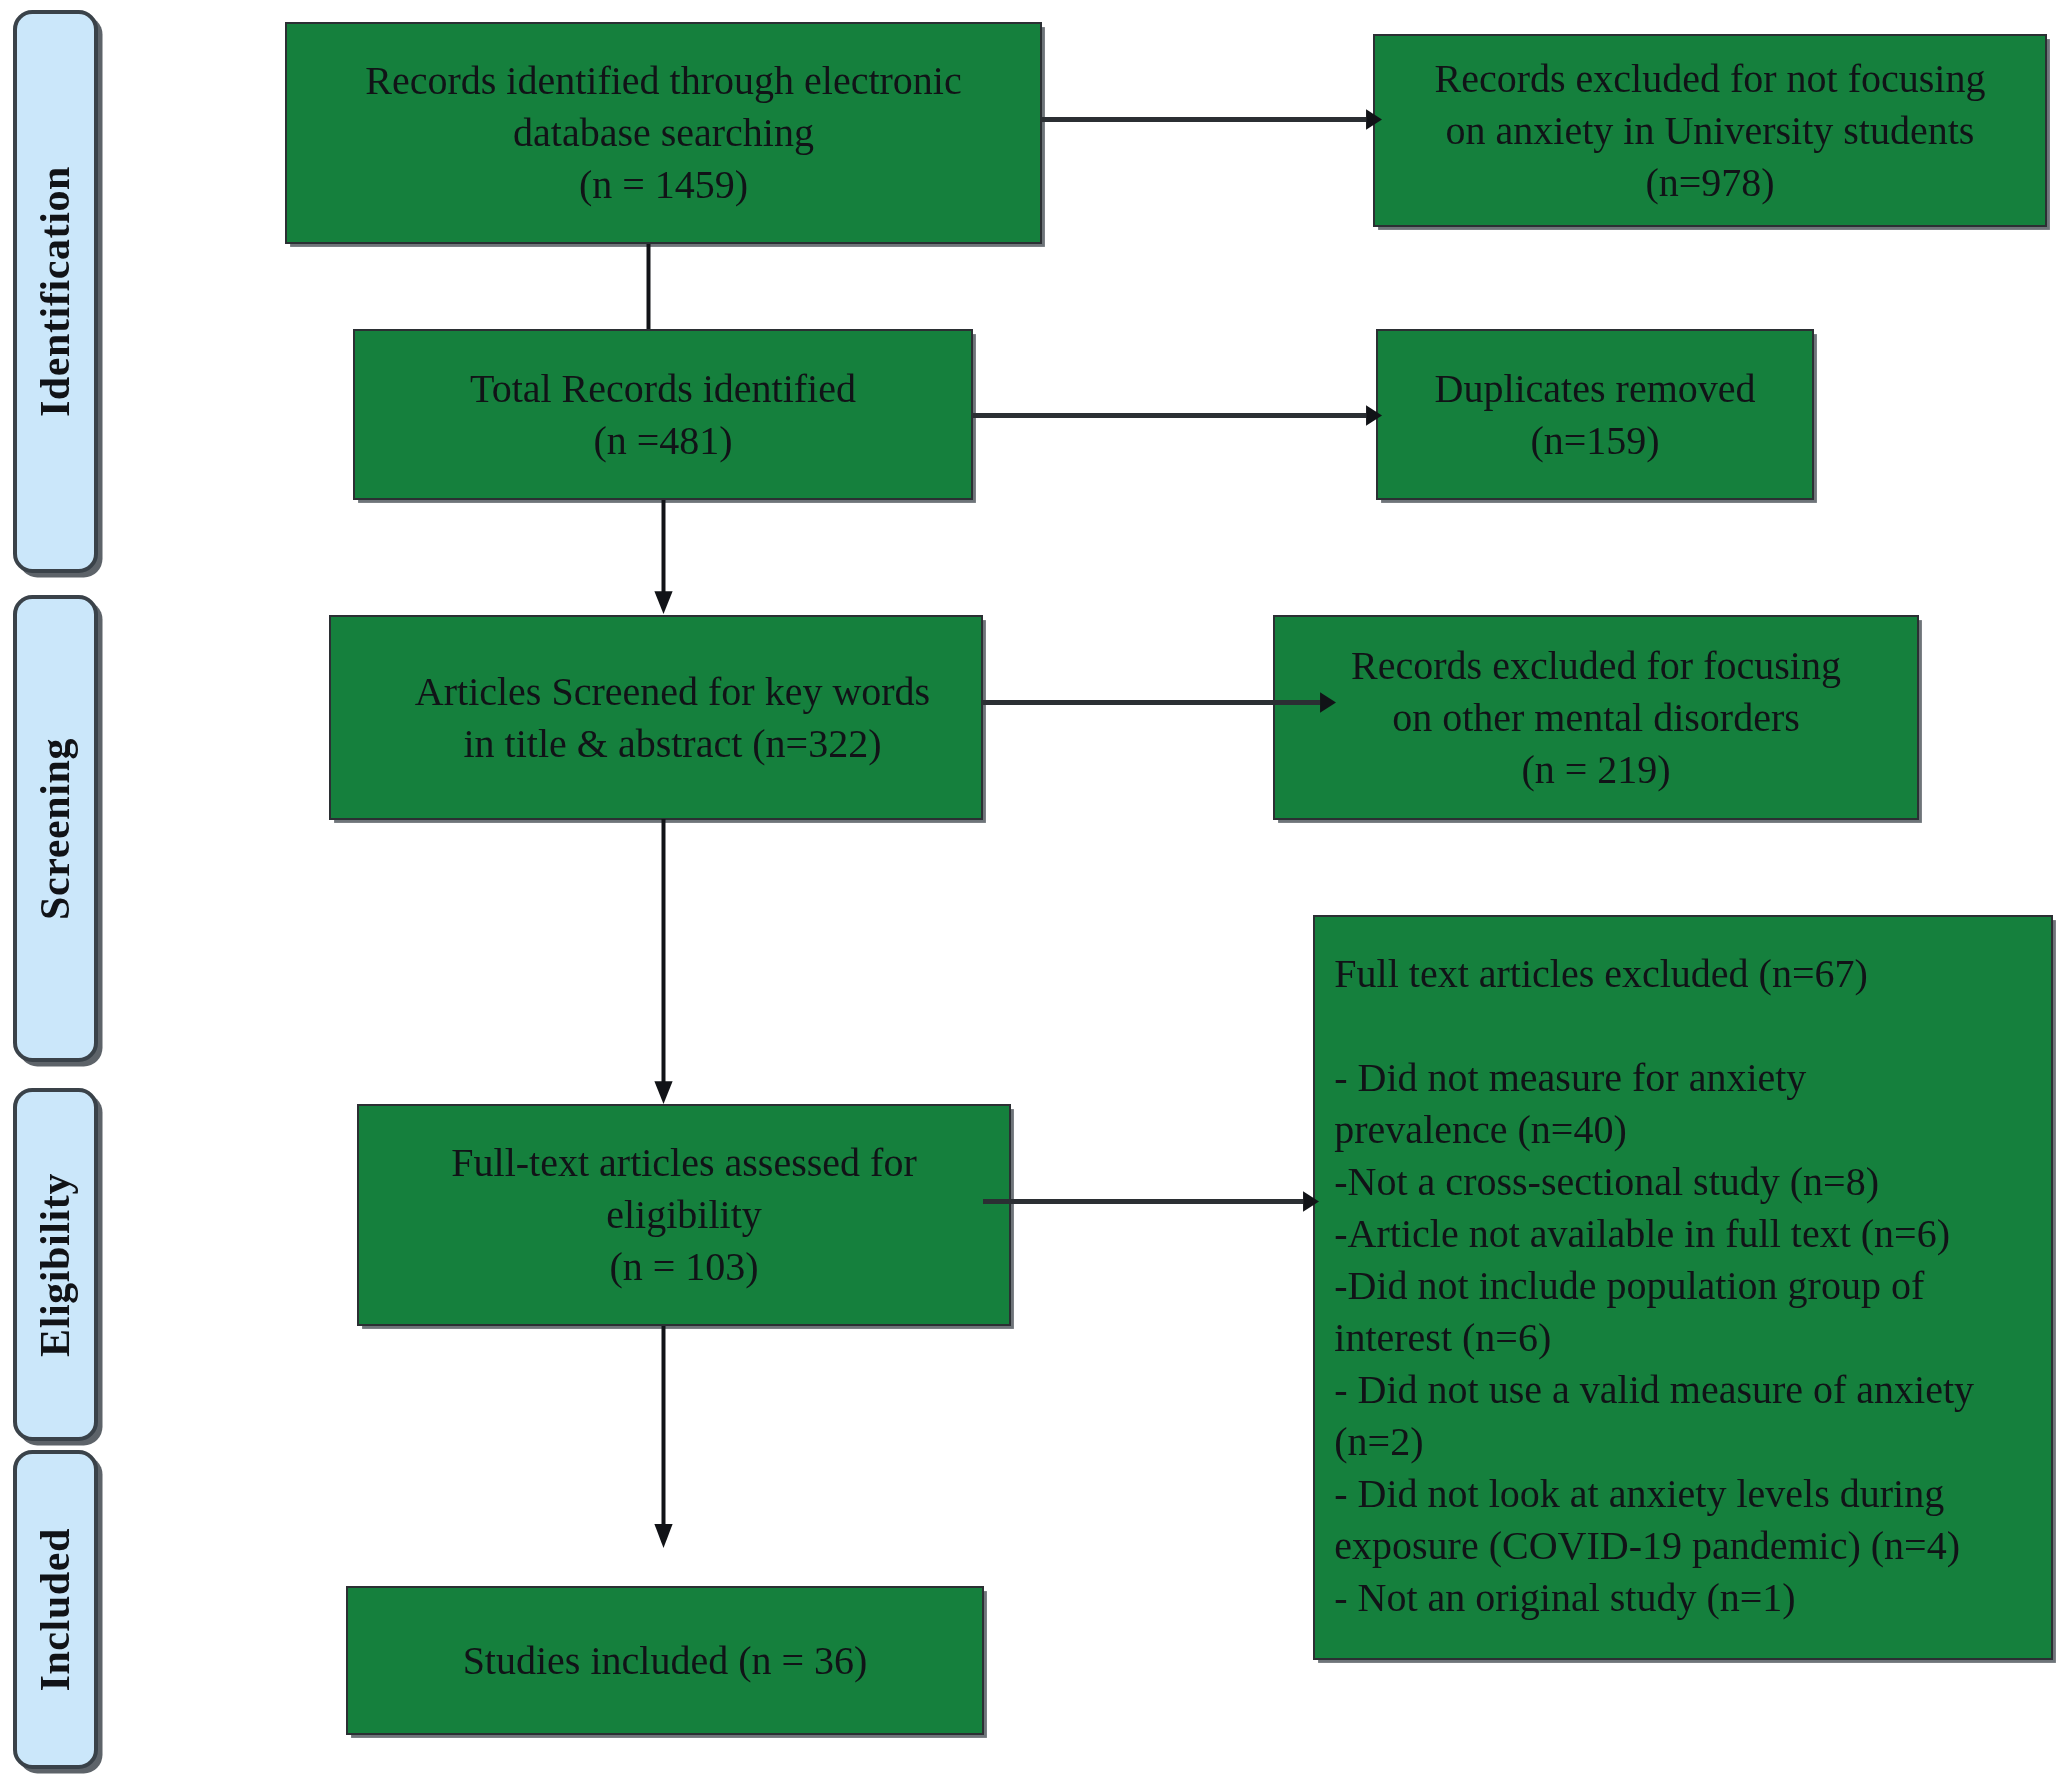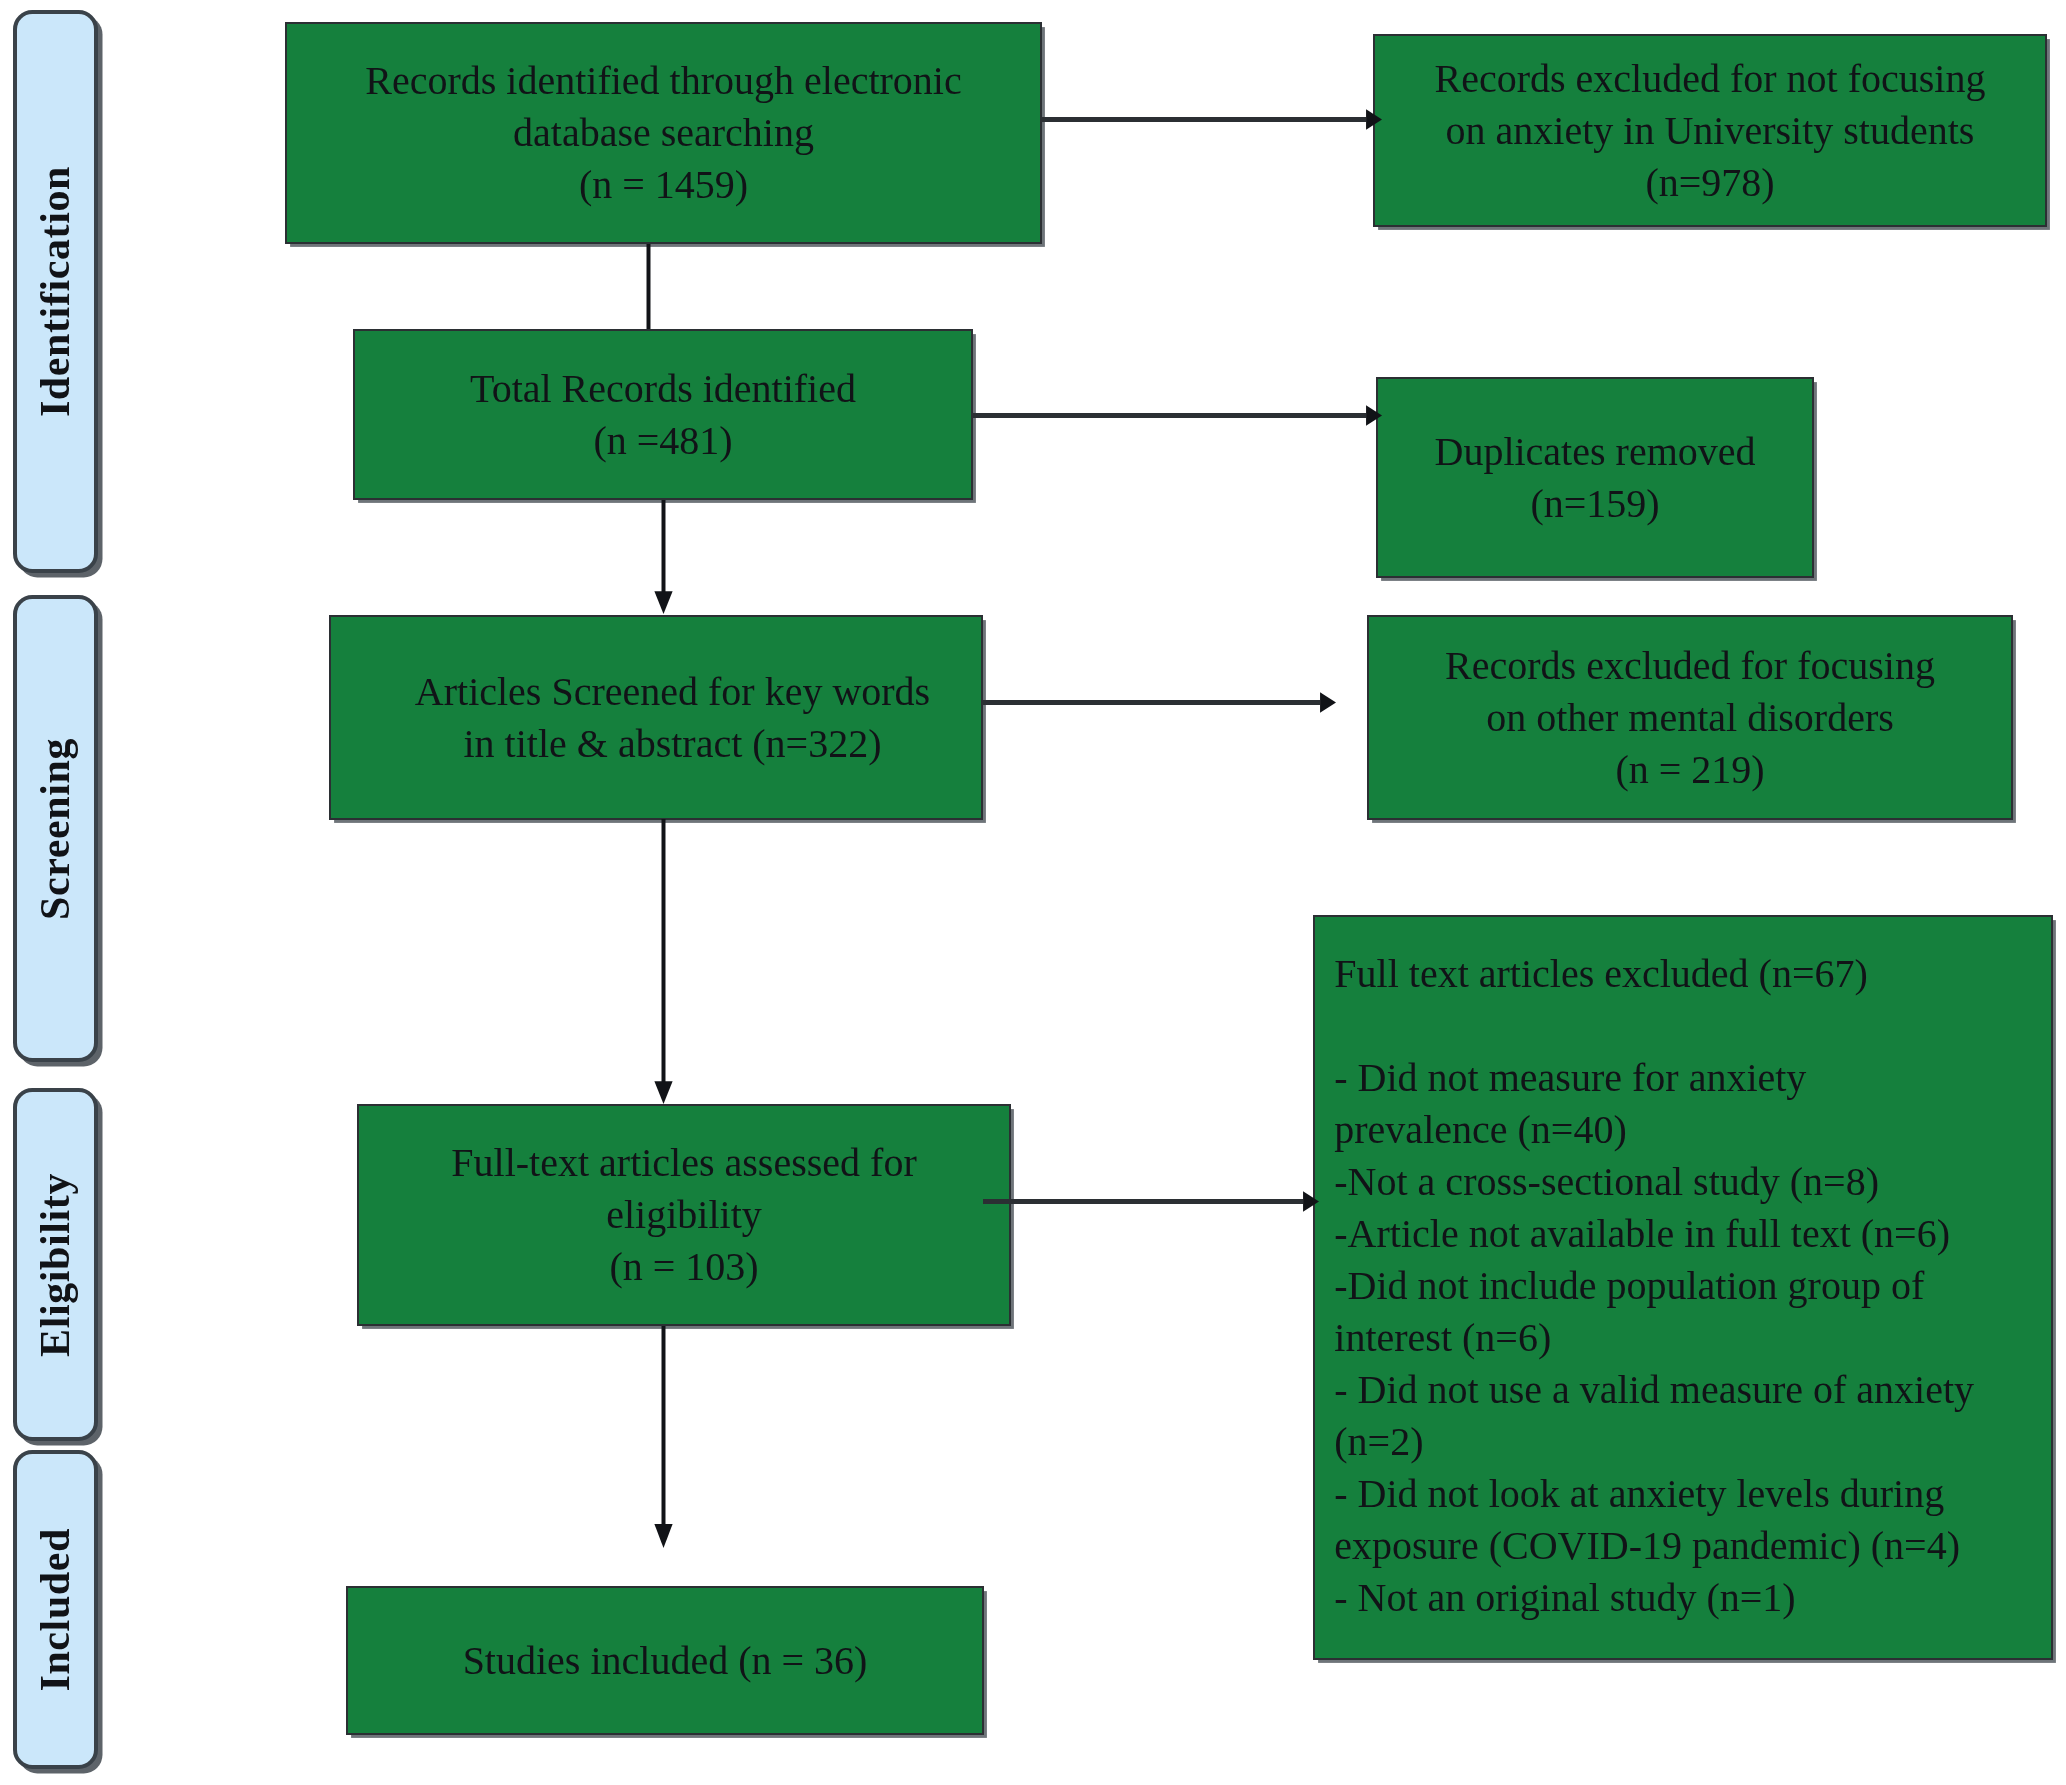--- a/index.html
+++ b/index.html
@@ -124,21 +124,21 @@
       <line x1="20" y1="0" x2="20" y2="168" stroke="#111317" stroke-width="7"></line>
       <polygon points="4,160 36,160 20,200" fill="#111317"></polygon>
     </svg>
   </div>
 
   <div class="node" style="left:353px; top:329px; width:620px; height:171px;">
     <div class="node-text">Total Records identified
 (n =481)</div>
   </div>
 
-  <div class="node" style="left:1376px; top:329px; width:438px; height:201px;margin-top:48px;">
+  <div class="node" style="left:1376px; top:329px; width:438px; height:171px;">
     <div class="node-text">Duplicates removed
 (n=159)</div>
   </div>
 
   <div class="conn" style="left:973px; top:404px; width:409px; height:23px;">
     <svg width="409" height="23" viewBox="0 0 718 40">
       <line x1="0" y1="20" x2="690" y2="20" stroke="#2b2f33" stroke-width="9"></line>
       <polygon points="690,2 718,20 690,38" fill="#111317"></polygon>
     </svg>
   </div>
@@ -148,21 +148,21 @@
       <line x1="20" y1="0" x2="20" y2="168" stroke="#111317" stroke-width="7"></line>
       <polygon points="4,160 36,160 20,200" fill="#111317"></polygon>
     </svg>
   </div>
 
   <div class="node" style="left:329px; top:615px; width:654px; height:205px;padding-left:48px;">
     <div class="node-text">Articles Screened for key words
 in title &amp; abstract (n=322)</div>
   </div>
 
-  <div class="node" style="left:1367px; top:615px; width:646px; height:205px;">
+  <div class="node" style="left:1273px; top:615px; width:646px; height:205px;">
     <div class="node-text">Records excluded for focusing
 on other mental disorders
 (n = 219)</div>
   </div>
 
   <div class="conn" style="left:983px; top:691px; width:353px; height:23px;">
     <svg width="353" height="23" viewBox="0 0 620 40">
       <line x1="0" y1="20" x2="592" y2="20" stroke="#2b2f33" stroke-width="9"></line>
       <polygon points="592,2 620,20 592,38" fill="#111317"></polygon>
     </svg>

